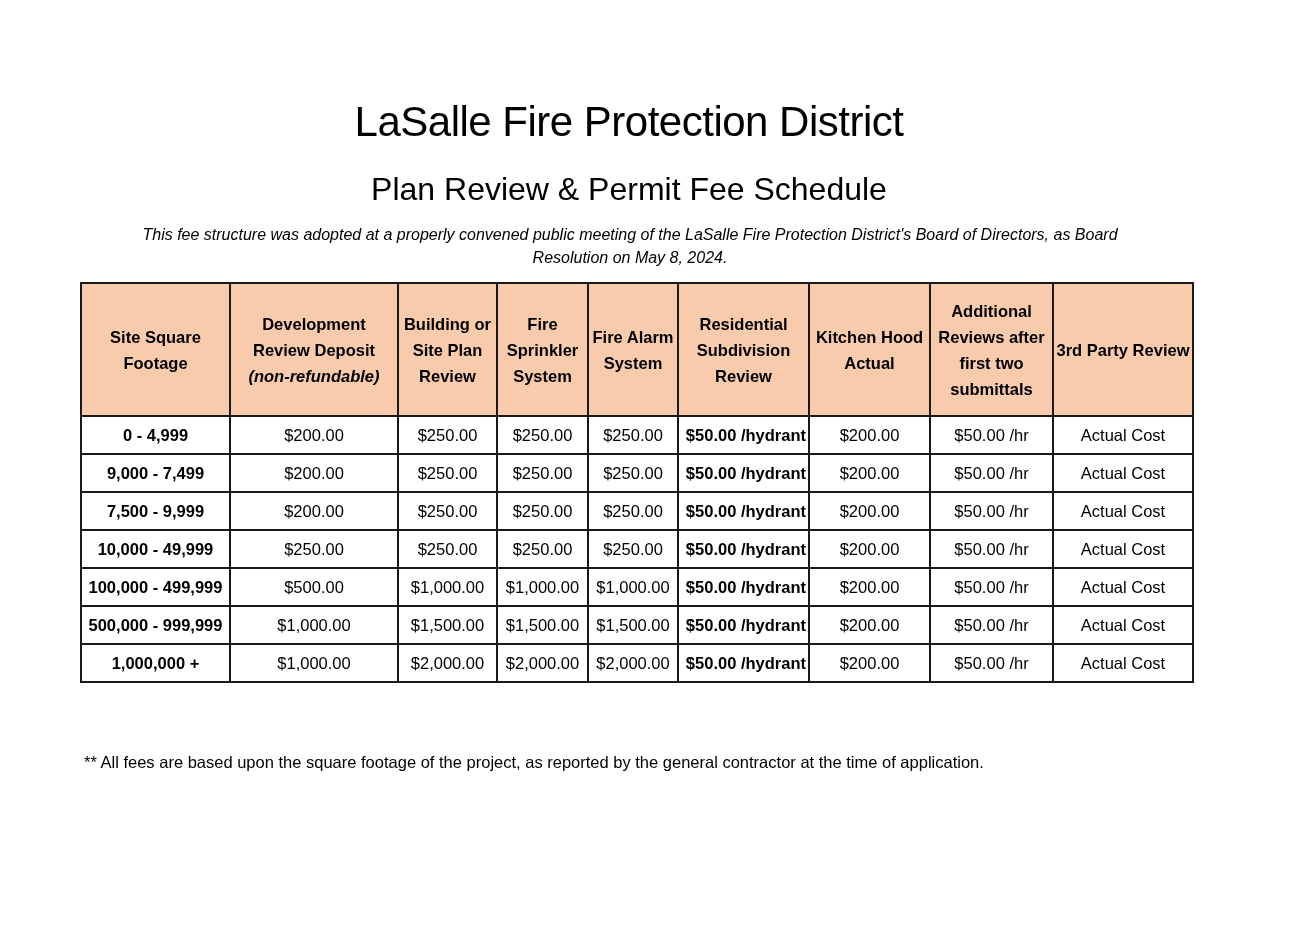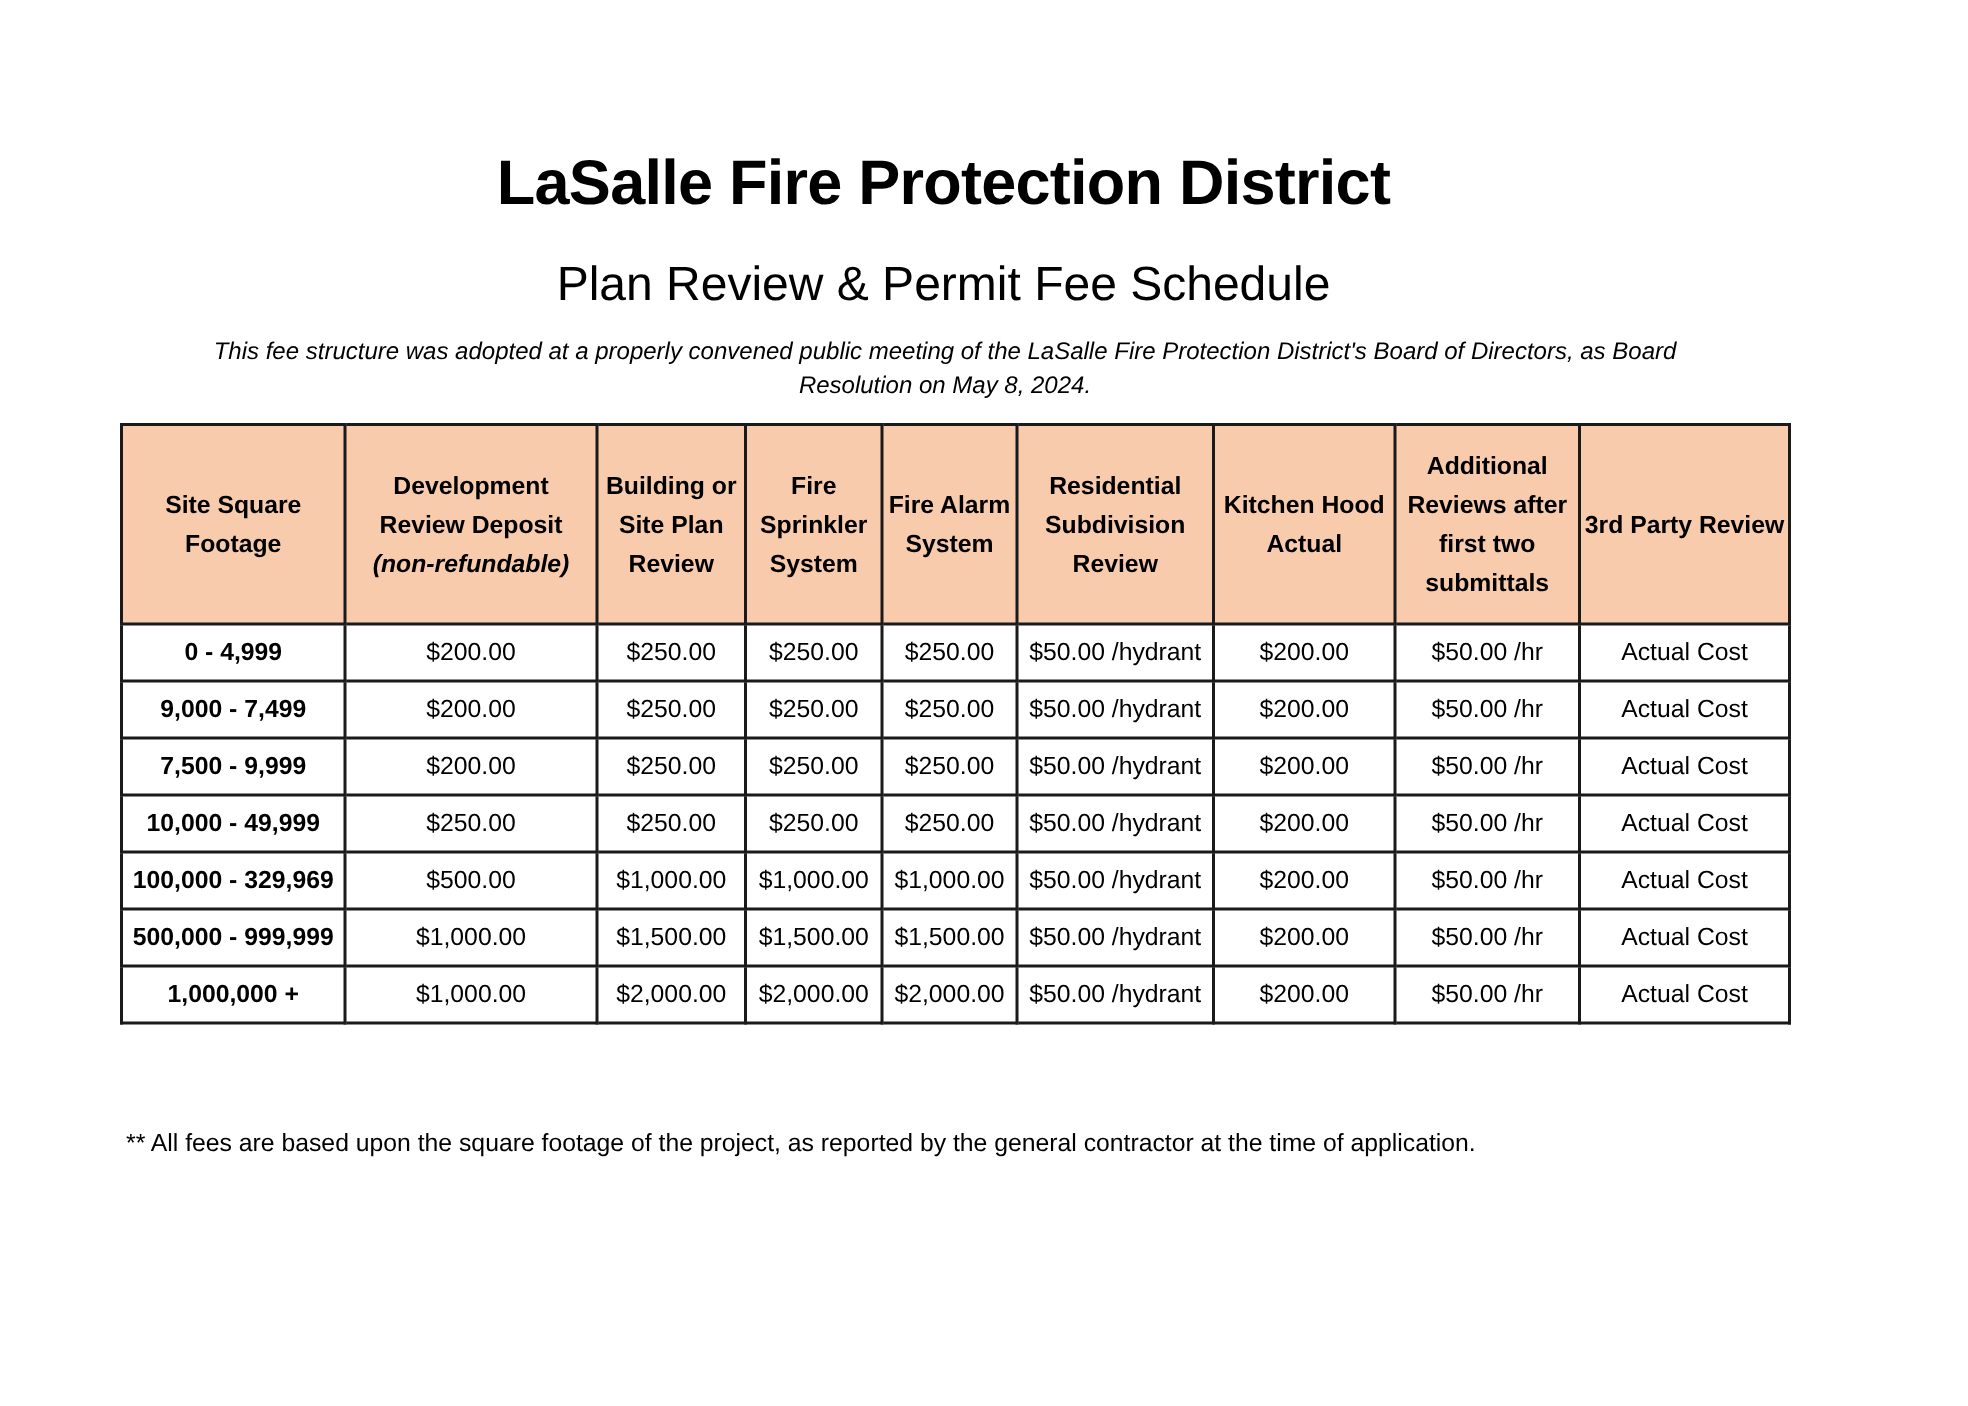--- a/index.html
+++ b/index.html
@@ -1,25 +1,25 @@
 <!DOCTYPE html>
 <html><head>
 <meta charset="utf-8">
 <style>
   html, body { margin: 0; padding: 0; background: #ffffff; }
   body { width: 1312px; height: 937px; position: relative; font-family: "Liberation Sans", "DejaVu Sans", sans-serif; color: #000; }
-  .title { position: absolute; top: 98px; left: 0; width: 1258px; text-align: center; font-size: 42px; font-weight: bold; letter-spacing: -0.5px; }
+  .title { position: absolute; top: 98px; left: 0; width: 1258px; text-align: center; font-size: 42px; font-weight: normal; letter-spacing: -0.5px; }
   .subtitle { position: absolute; top: 171px; left: 0; width: 1258px; text-align: center; font-size: 32px; }
   .note { position: absolute; top: 223px; left: 110px; width: 1040px; text-align: center; font-size: 16px; font-style: italic; line-height: 23px; }
   table.fees { position: absolute; top: 282px; left: 80px; border-collapse: collapse; font-size: 16.5px; }
   table.fees th, table.fees td { border: 2px solid #1a1a1a; text-align: center; padding: 0 2px; white-space: nowrap; }
   table.fees th { background: #f8cbad; font-weight: bold; height: 131px; line-height: 26px; white-space: normal; }
   table.fees td { height: 36px; }
   table.fees td.sq { font-weight: bold; margin-top: 36px; }
-  table.fees td.hyd { text-align: center; }
+  table.fees td.hyd { text-align: right; font-weight: bold; }
   .c0 { width: 143px; } .c1 { width: 162px; } .c2 { width: 93px; } .c3 { width: 85px; } .c4 { width: 84px; }
   .c5 { width: 125px; } .c6 { width: 115px; } .c7 { width: 117px; } .c8 { width: 134px; }
   .footnote { position: absolute; top: 753px; left: 84px; font-size: 16.5px; }
   .hdr-italic { font-style: italic; }
 </style>
 </head>
 <body>
 
 <div class="title">LaSalle Fire Protection District</div>
 <div class="subtitle">Plan Review &amp; Permit Fee Schedule</div>
@@ -81,21 +81,21 @@
       <td>$250.00</td>
       <td>$250.00</td>
       <td>$250.00</td>
       <td>$250.00</td>
       <td class="hyd">$50.00 /hydrant</td>
       <td>$200.00</td>
       <td>$50.00 /hr</td>
       <td>Actual Cost</td>
     </tr>
     <tr>
-      <td class="sq">100,000 - 329,969</td>
+      <td class="sq">100,000 - 499,999</td>
       <td>$500.00</td>
       <td>$1,000.00</td>
       <td>$1,000.00</td>
       <td>$1,000.00</td>
       <td class="hyd">$50.00 /hydrant</td>
       <td>$200.00</td>
       <td>$50.00 /hr</td>
       <td>Actual Cost</td>
     </tr>
     <tr>

